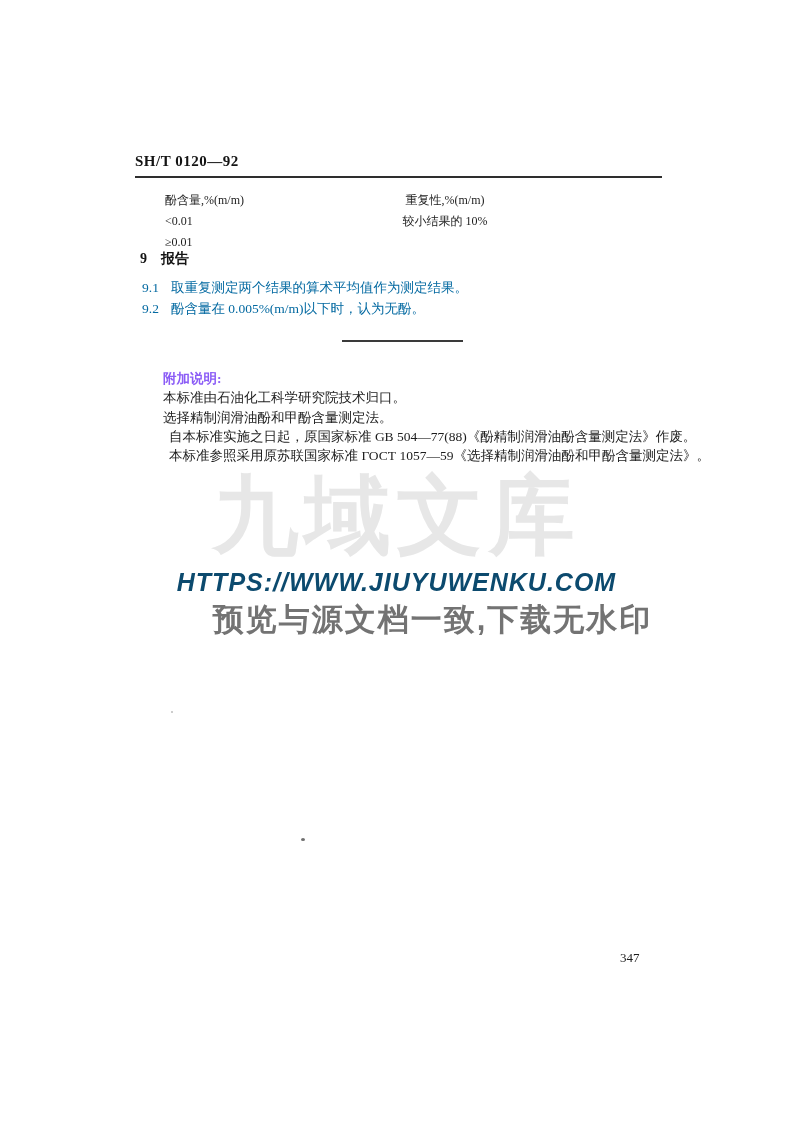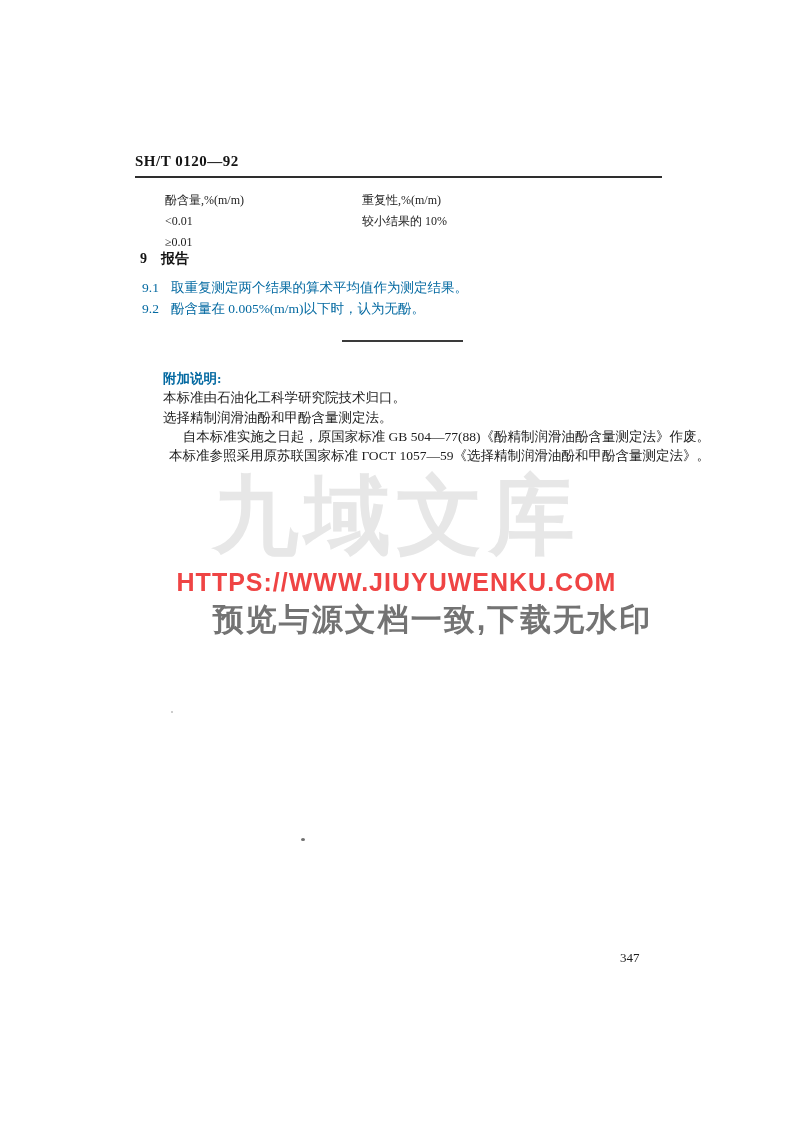--- a/index.html
+++ b/index.html
@@ -15,21 +15,21 @@
     position:absolute;top:153px;left:135px;width:527px;
     text-align:left;font-size:15px;font-weight:bold;
     letter-spacing:0.5px;color:#141414;
   }
   .header-rule{
     position:absolute;top:176px;left:135px;width:527px;height:2px;
     background:#2e2e2e;
   }
   .tbl-col{position:absolute;top:190px;font-size:12px;line-height:21px;}
   .tbl-col1{left:165px;text-align:left;}
-  .tbl-col2{left:362px;width:190px;}
+  .tbl-col2{left:350px;width:190px;text-align:center;}
   .tbl-cell{white-space:nowrap;}
   .sec-head{
     position:absolute;left:140px;top:250px;
     font-size:14px;font-weight:bold;color:#141414;
   }
   .sec-head .sec-num{margin-right:14px;}
   .para{
     position:absolute;left:142px;font-size:13.5px;color:#0369a1;
     white-space:nowrap;
   }
@@ -37,23 +37,23 @@
   .p91{top:279px;}
   .p92{top:300px;}
   .mid-divider{
     position:absolute;top:340px;left:342px;width:121px;height:2px;
     background:#3a3a3a;
   }
   .appendix{
     position:absolute;left:163px;top:369px;
     font-size:13.5px;line-height:19.3px;color:#1c1c1c;
   }
-  .appendix .app-title{font-weight:bold;color:#0369a1;}
+  .appendix .app-title{font-weight:bold;color:#8b5cf6;}
   .appendix .app-line{white-space:nowrap;}
-  .appendix .indent{padding-left:6px;text-align:right;}
+  .appendix .indent{padding-left:6px;}
   .wm{position:absolute;left:0;width:793px;text-align:center;
       font-family:"Liberation Sans","DejaVu Sans",sans-serif;
       font-weight:bold;user-select:none;}
   .wm-brand{top:472px;font-size:86px;line-height:1;letter-spacing:6px;}
   .wm-url{top:568px;font-size:25px;letter-spacing:1px;}
   .wm-tagline{top:599px;font-size:31px;letter-spacing:2px;}
   .speck{position:absolute;border-radius:50%;}
   .speck1{left:171px;top:711px;width:2px;height:2px;background:#bdbdbd;}
   .speck2{left:301px;top:838px;width:4px;height:3px;background:#6f6f6f;}
   .page-number{
@@ -94,21 +94,21 @@
 
   <div class="appendix">
     <div class="app-title">附加说明:</div>
     <div class="app-line">本标准由石油化工科学研究院技术归口。</div>
     <div class="app-line">选择精制润滑油酚和甲酚含量测定法。</div>
     <div class="app-line indent">自本标准实施之日起，原国家标准 GB 504—77(88)《酚精制润滑油酚含量测定法》作废。</div>
     <div class="app-line indent">本标准参照采用原苏联国家标准 ГОСТ 1057—59《选择精制润滑油酚和甲酚含量测定法》。</div>
   </div>
 
   <div class="wm wm-brand" style="color: rgb(231, 231, 231);">九域文库</div>
-  <div class="wm wm-url" style="color: #ef4444;">HTTPS://WWW.JIUYUWENKU.COM</div>
+  <div class="wm wm-url" style="color: #0c4a6e; font-style: italic;">HTTPS://WWW.JIUYUWENKU.COM</div>
   <div class="wm wm-tagline" style="color: #737373; margin-left: 36px;">预览与源文档一致,下载无水印</div>
 
   <div class="speck speck1"></div>
   <div class="speck speck2"></div>
 
   <div class="page-number">347</div>
 
 </div>
 
 </body></html>

